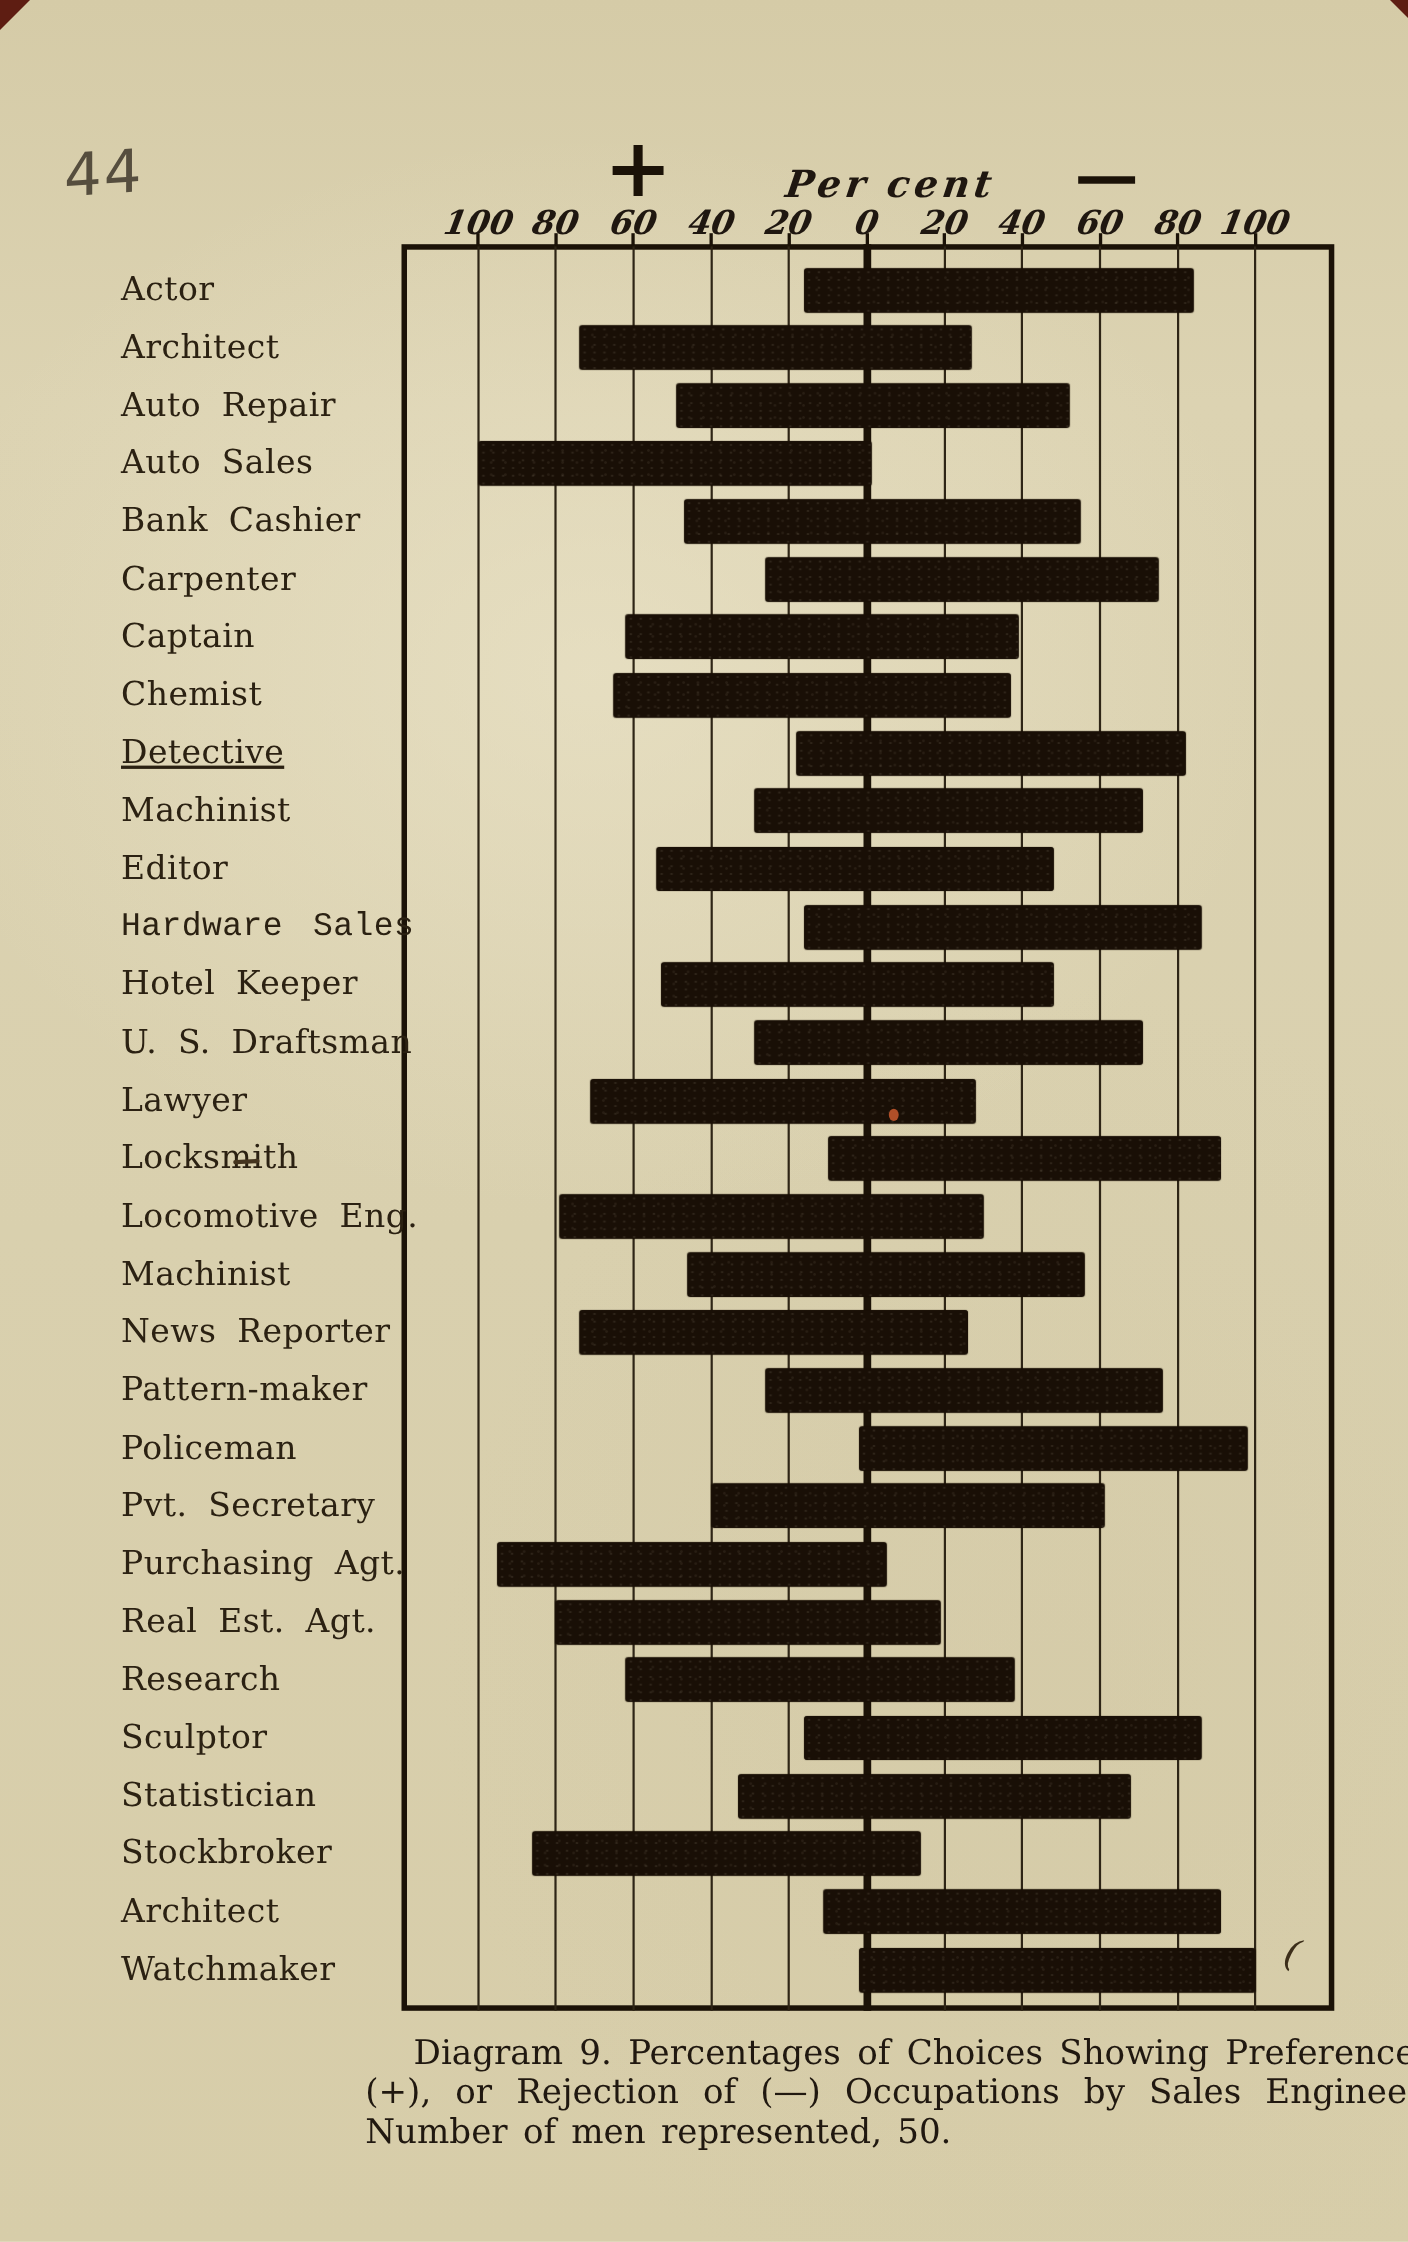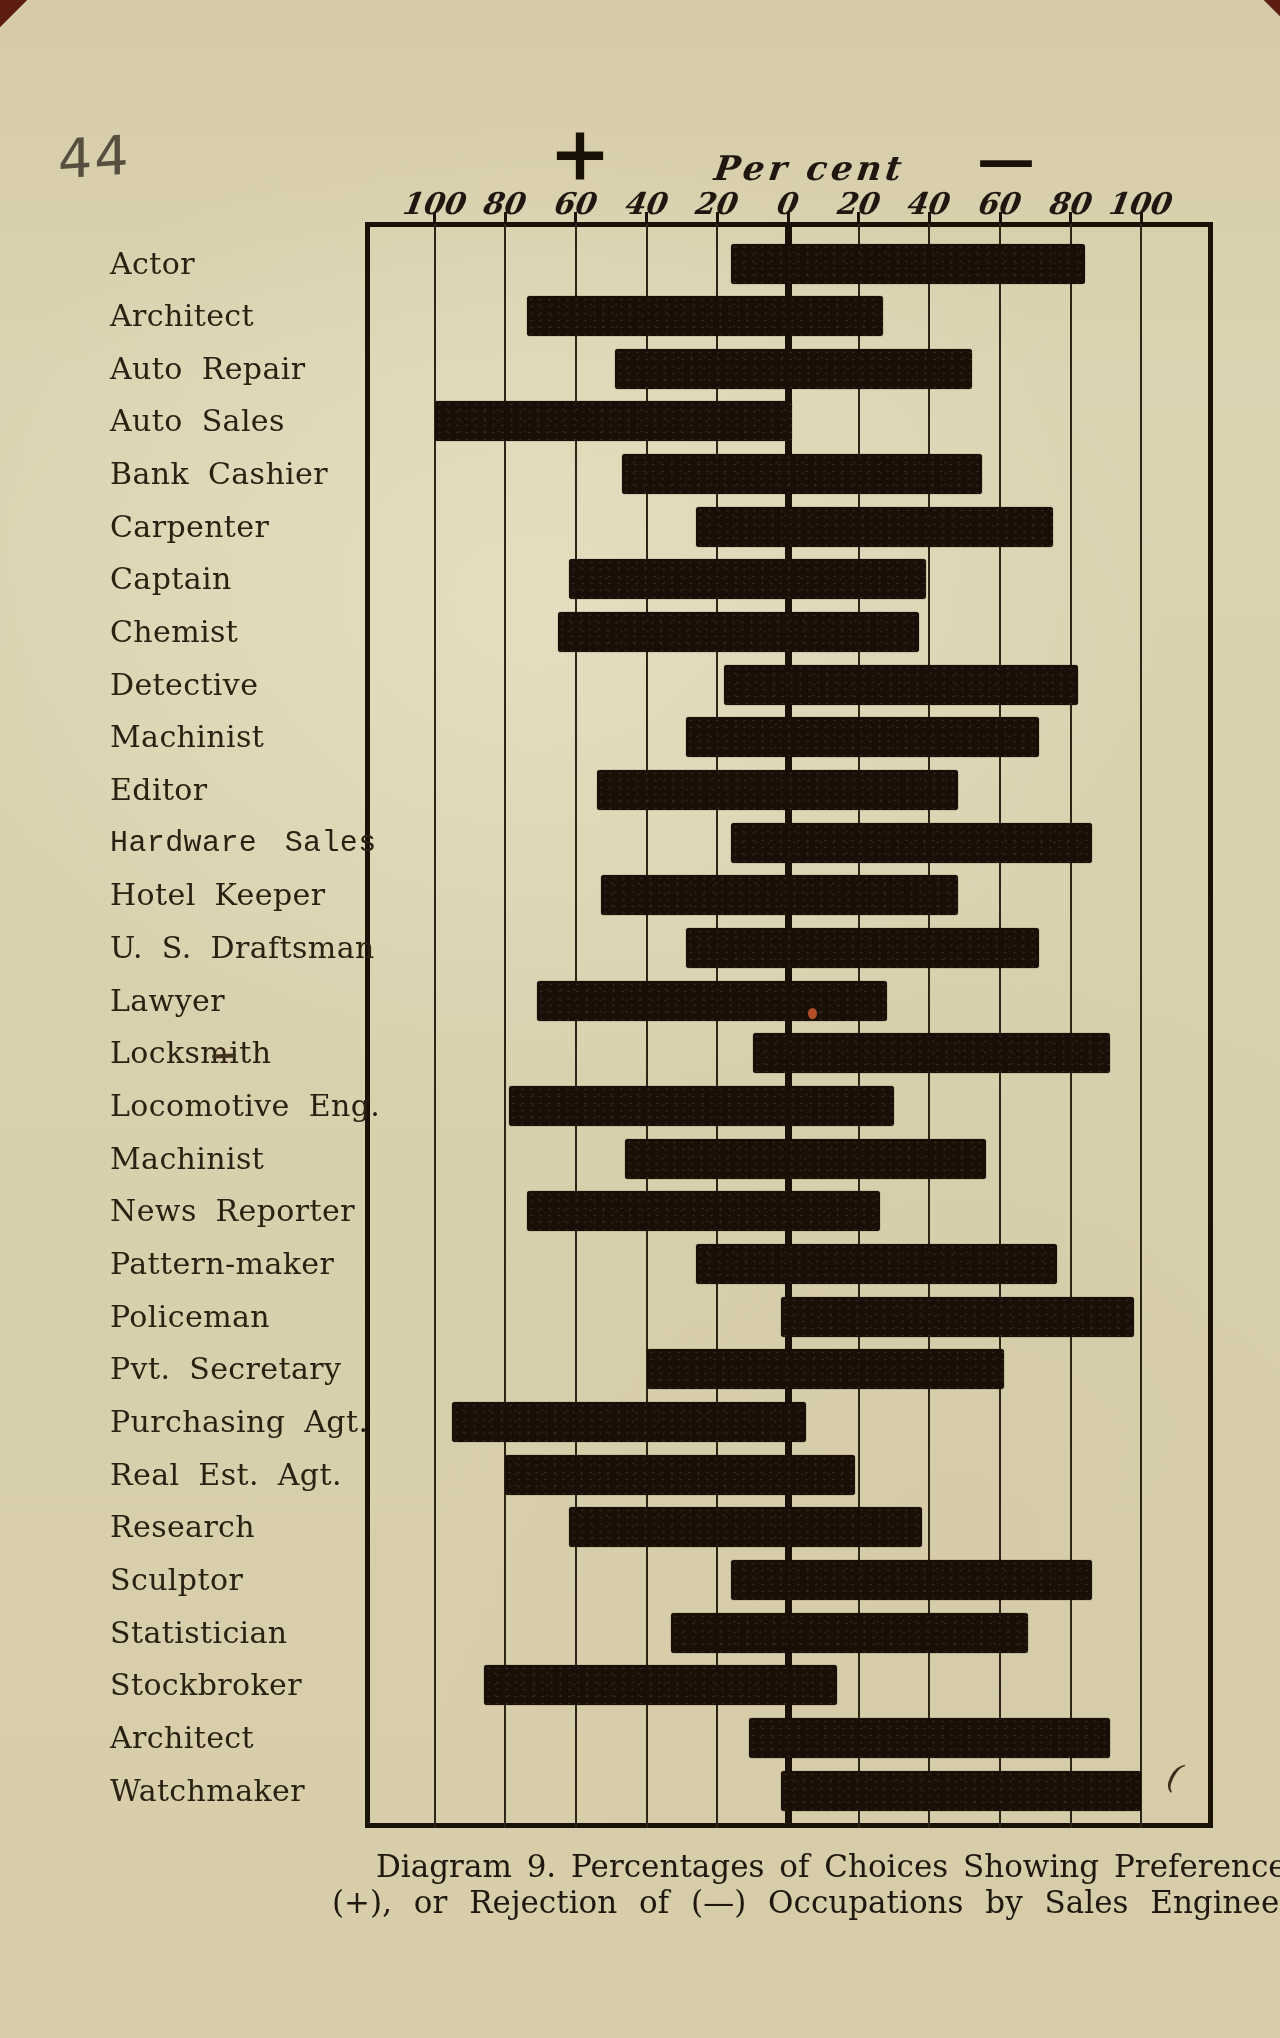--- a/index.html
+++ b/index.html
@@ -110,21 +110,21 @@
       <div class="occ-label" style="top: 402.48px;">Auto Sales</div>
       <div class="bar" style="top: 401.48px; left: 434.67px; width: 356.863px;"></div>
       <div class="occ-label" style="top: 455.14px;">Bank Cashier</div>
       <div class="bar" style="top: 454.14px; left: 621.935px; width: 360.397px;"></div>
       <div class="occ-label" style="top: 507.8px;">Carpenter</div>
       <div class="bar" style="top: 506.8px; left: 696.134px; width: 356.863px;"></div>
       <div class="occ-label" style="top: 560.46px;">Captain</div>
       <div class="bar" style="top: 559.46px; left: 568.935px; width: 356.863px;"></div>
       <div class="occ-label" style="top: 613.12px;">Chemist</div>
       <div class="bar" style="top: 612.12px; left: 558.336px; width: 360.397px;"></div>
-      <div class="occ-label" style="top: 665.78px;">Detective</div>
+      <div class="occ-label" style="top: 665.78px; text-decoration: underline;">Detective</div>
       <div class="bar" style="top: 664.78px; left: 724.401px; width: 353.33px;"></div>
       <div class="occ-label" style="top: 718.44px;">Machinist</div>
       <div class="bar" style="top: 717.44px; left: 685.534px; width: 353.33px;"></div>
       <div class="occ-label" style="top: 771.1px;">Editor</div>
       <div class="bar" style="top: 770.1px; left: 597.202px; width: 360.397px;"></div>
       <div class="occ-label" style="top: 823.76px; font-family: Liberation Mono, monospace;">Hardware Sales</div>
       <div class="bar" style="top: 822.76px; left: 731.467px; width: 360.397px;"></div>
       <div class="occ-label" style="top: 876.42px;">Hotel Keeper</div>
       <div class="bar" style="top: 875.42px; left: 600.735px; width: 356.863px;"></div>
       <div class="occ-label" style="top: 929.08px;">U. S. Draftsman</div>
@@ -162,13 +162,14 @@
       <div class="occ-label" style="top: 1771.64px;">Watchmaker</div>
       <div class="bar" style="top: 1770.64px; left: 780.933px; width: 360.397px;"></div>
     </div>
 
   <div class="red-dot"></div>
   <div class="locksmith-dash"></div>
   <div class="pen-mark">(</div>
 
   <div class="caption" id="cap1">Diagram 9.  Percentages of Choices Showing Preference for</div>
   <div class="caption" id="cap2">(+), or Rejection of (—) Occupations by Sales Engineers.</div>
+  <div class="caption" id="cap3">Number of men represented, 50.</div>
 </div>
 
 </body></html>

